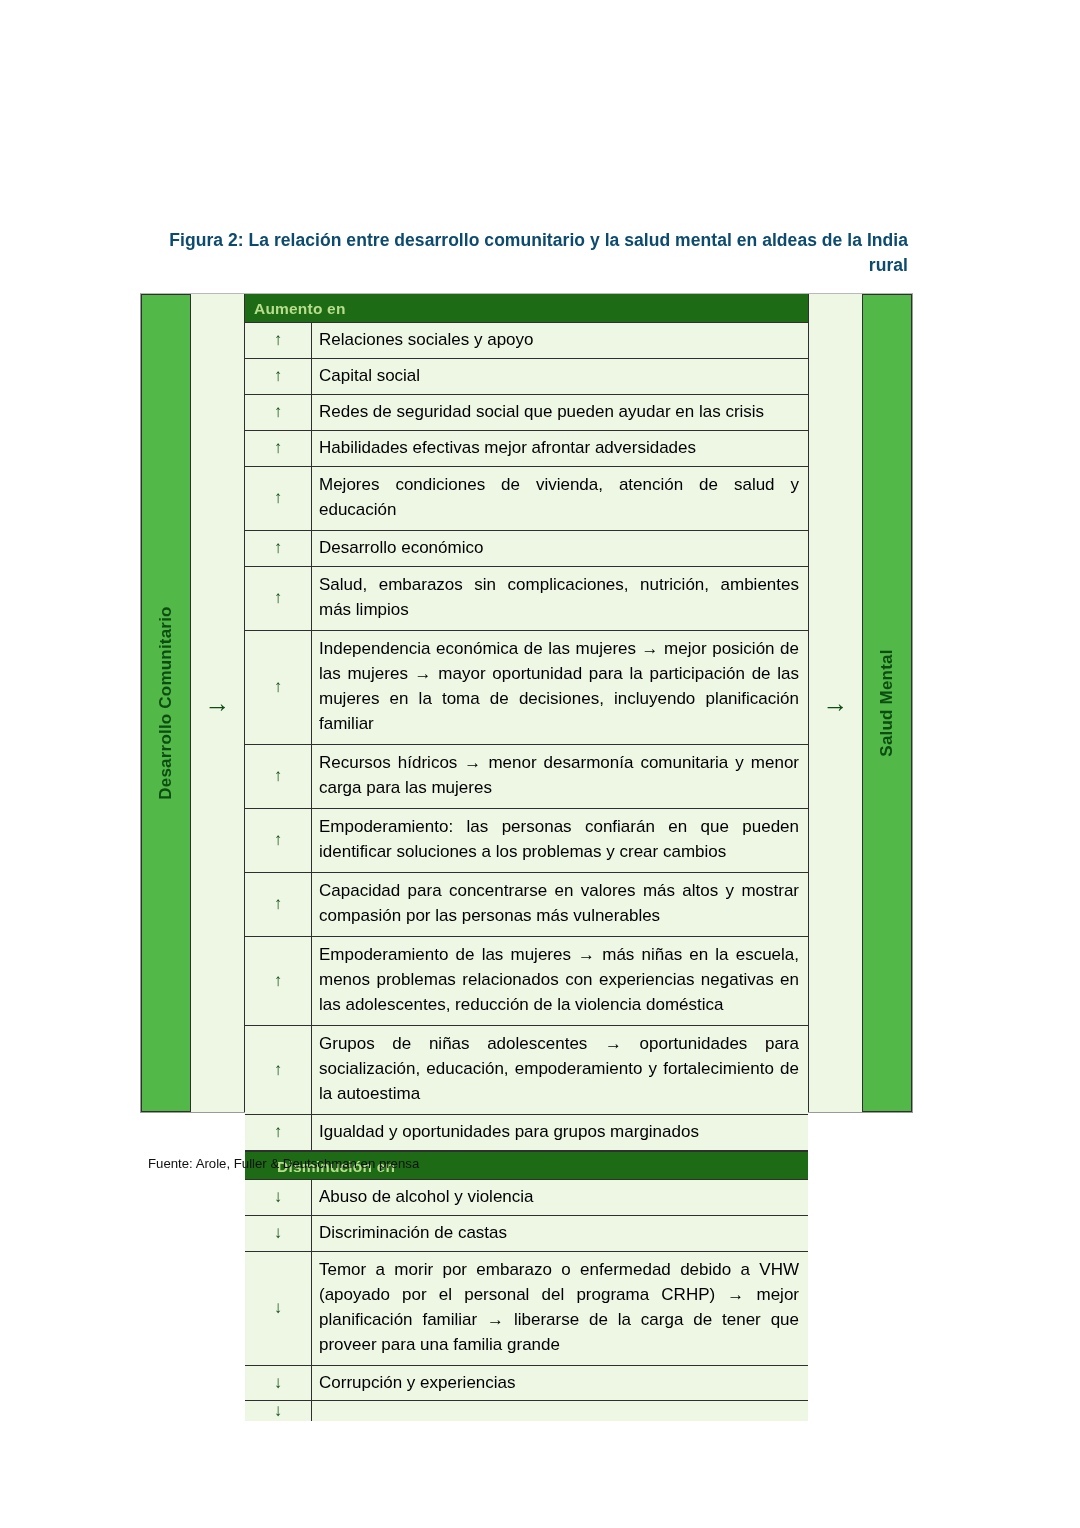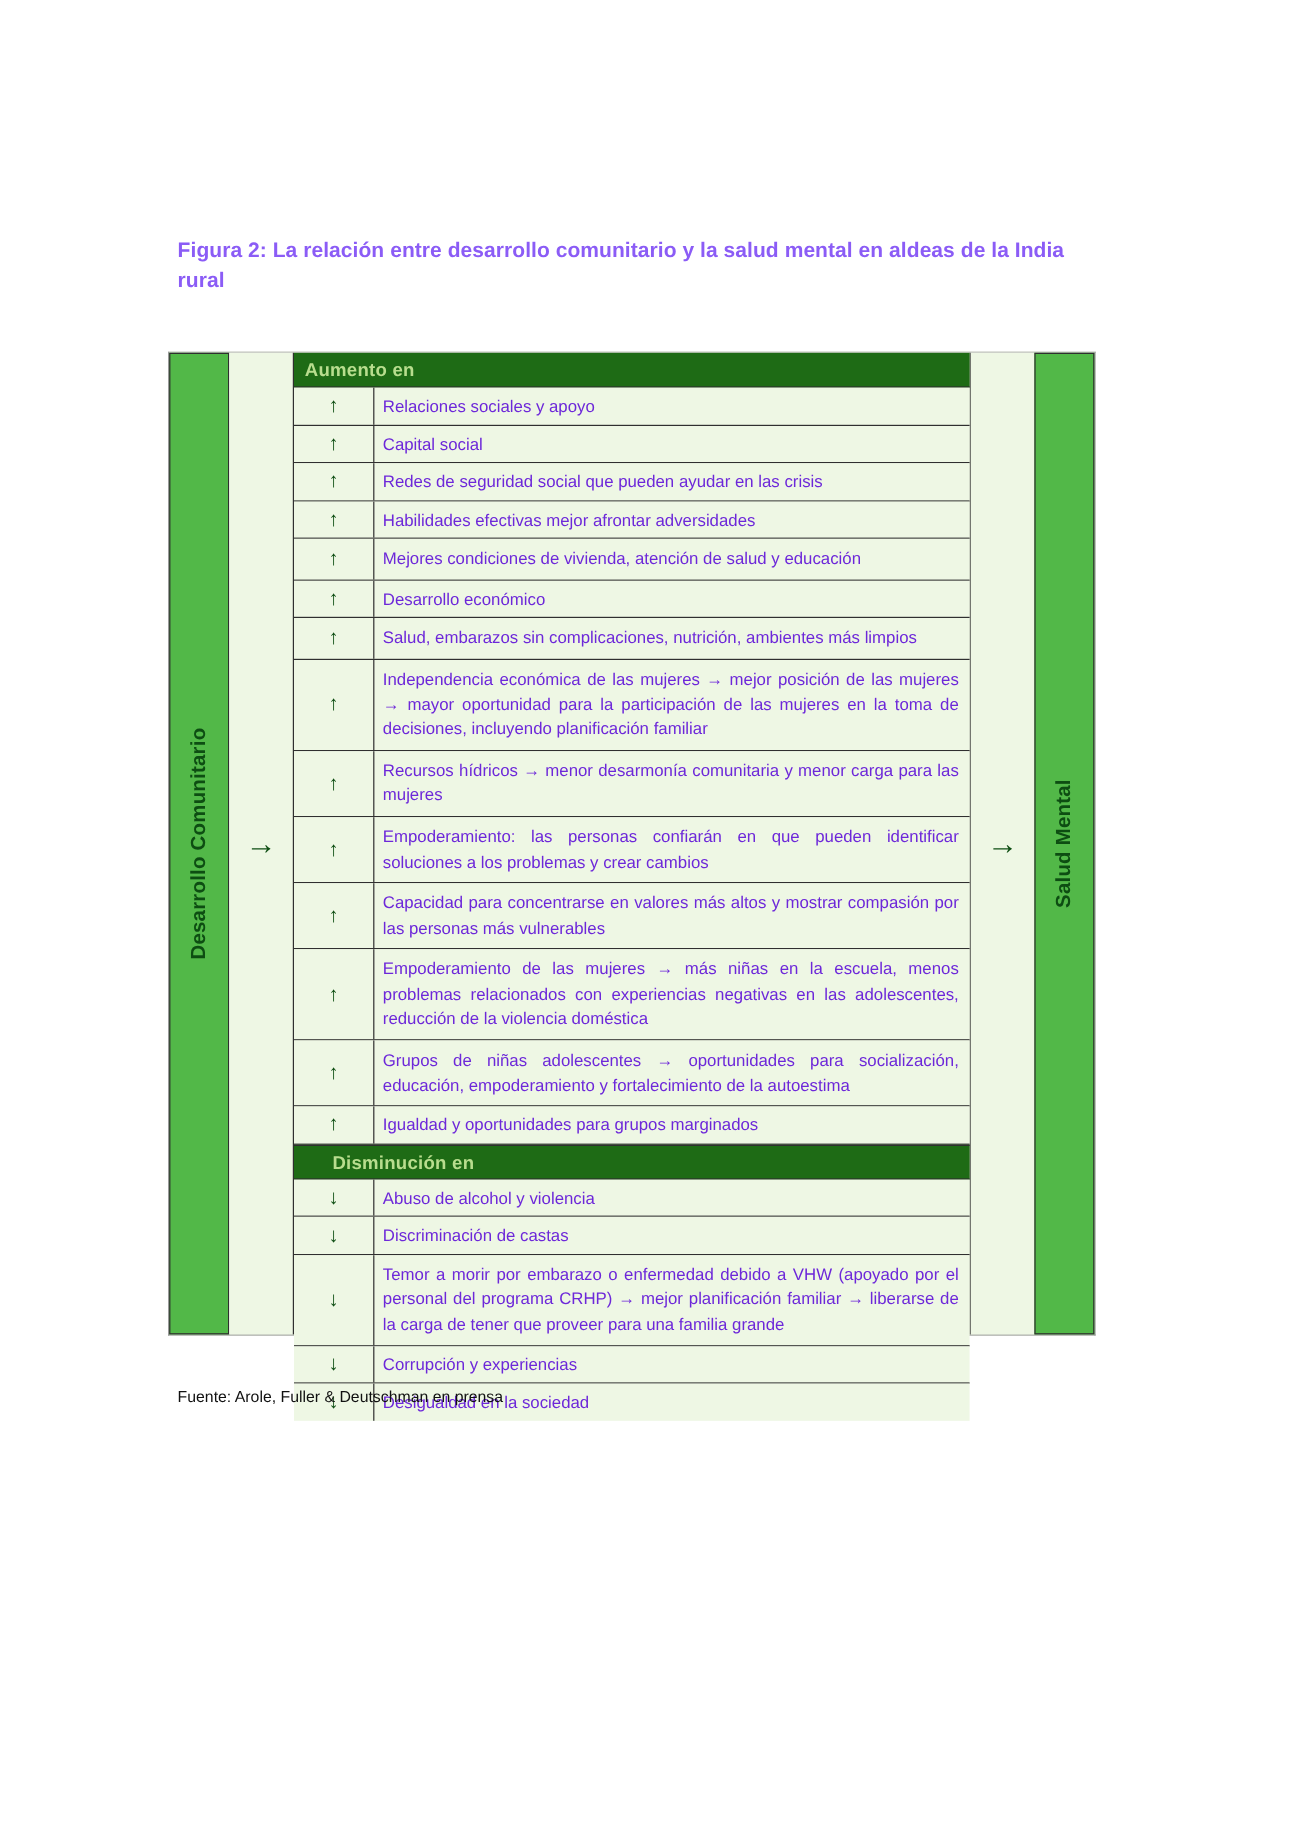--- a/index.html
+++ b/index.html
@@ -14,27 +14,28 @@
     font-family: "Liberation Sans", sans-serif;
     color: #000000;
     position: relative;
     overflow: hidden;
   }
 
   
   .fig-title {
     position: absolute;
     left: 148px;
-    top: 196px;
+    top: 228px;
     width: 760px;
     font-size: 17.5px;
     font-weight: bold;
     line-height: 1.42;
-    color: #8b5cf6;
+    color: #0c4a6e;
     letter-spacing: 0.05px;
+    text-align: right;
   }
 
   
   .diagram {
     position: absolute;
     left: 140px;
     top: 293px;
     width: 773px;
     height: 820px;
     display: flex;
@@ -129,23 +130,23 @@
     border-right: 1px solid #2f2f2f;
     box-sizing: border-box;
     font-size: 17px;
     color: #0d4d12;
   }
 
   .cell-text {
     flex: 1 1 auto;
     padding: 6px 9px 7px 7px;
     box-sizing: border-box;
-    font-size: 14px;
+    font-size: 17px;
     line-height: 1.47;
-    color: #6d28d9;
+    color: #000000;
     text-align: justify;
     text-justify: inter-word;
     hyphens: none;
   }
   .row.single .cell-text { padding-top: 5px; padding-bottom: 5px; }
 
   
   .source {
     position: absolute;
     left: 148px;
@@ -239,21 +240,20 @@
       <div class="row">
         <div class="cell-arrow">↓</div>
         <div class="cell-text">Temor a morir por embarazo o enfermedad debido a VHW (apoyado por el personal del programa CRHP) → mejor planificación familiar → liberarse de la carga de tener que proveer para una familia grande</div>
       </div>
       <div class="row single">
         <div class="cell-arrow">↓</div>
         <div class="cell-text">Corrupción y experiencias</div>
       </div>
       <div class="row single">
         <div class="cell-arrow">↓</div>
-        <div class="cell-text">Desigualdad en la sociedad</div>
       </div>
     </div>
 
   <div class="gutter">
     <span class="gutter-arrow">→</span>
   </div>
 
   <div class="band band-right">
     <span class="band-label">Salud Mental</span>
   </div>

